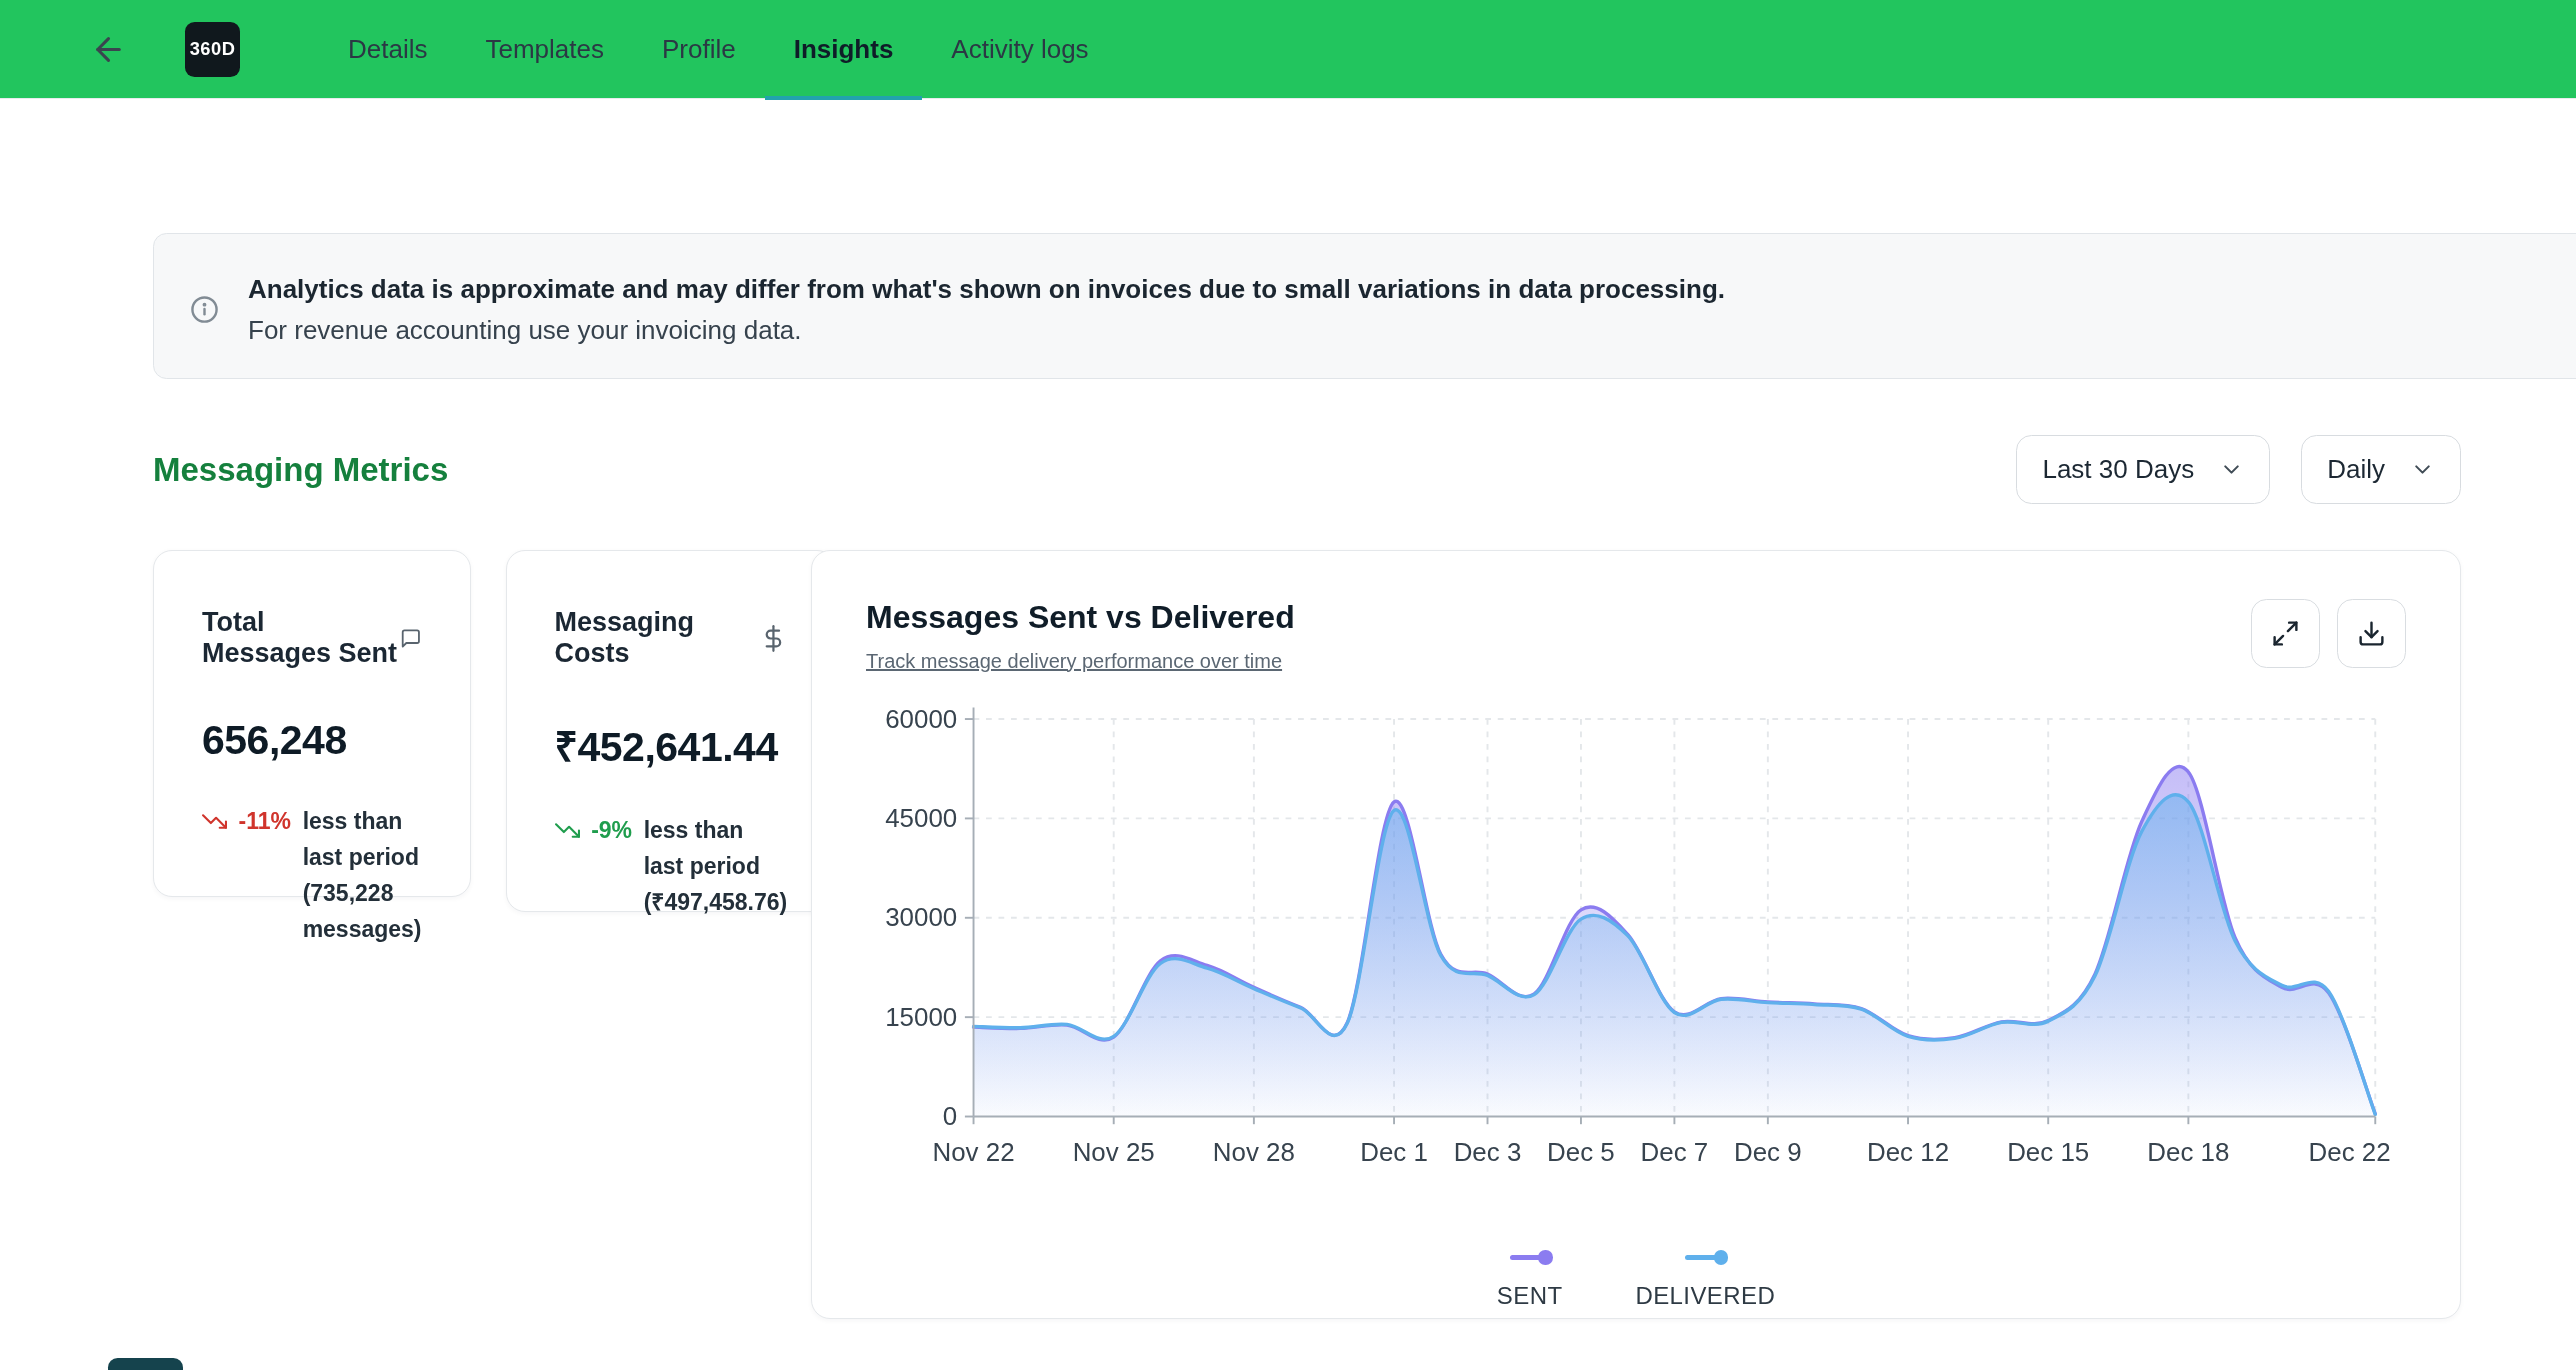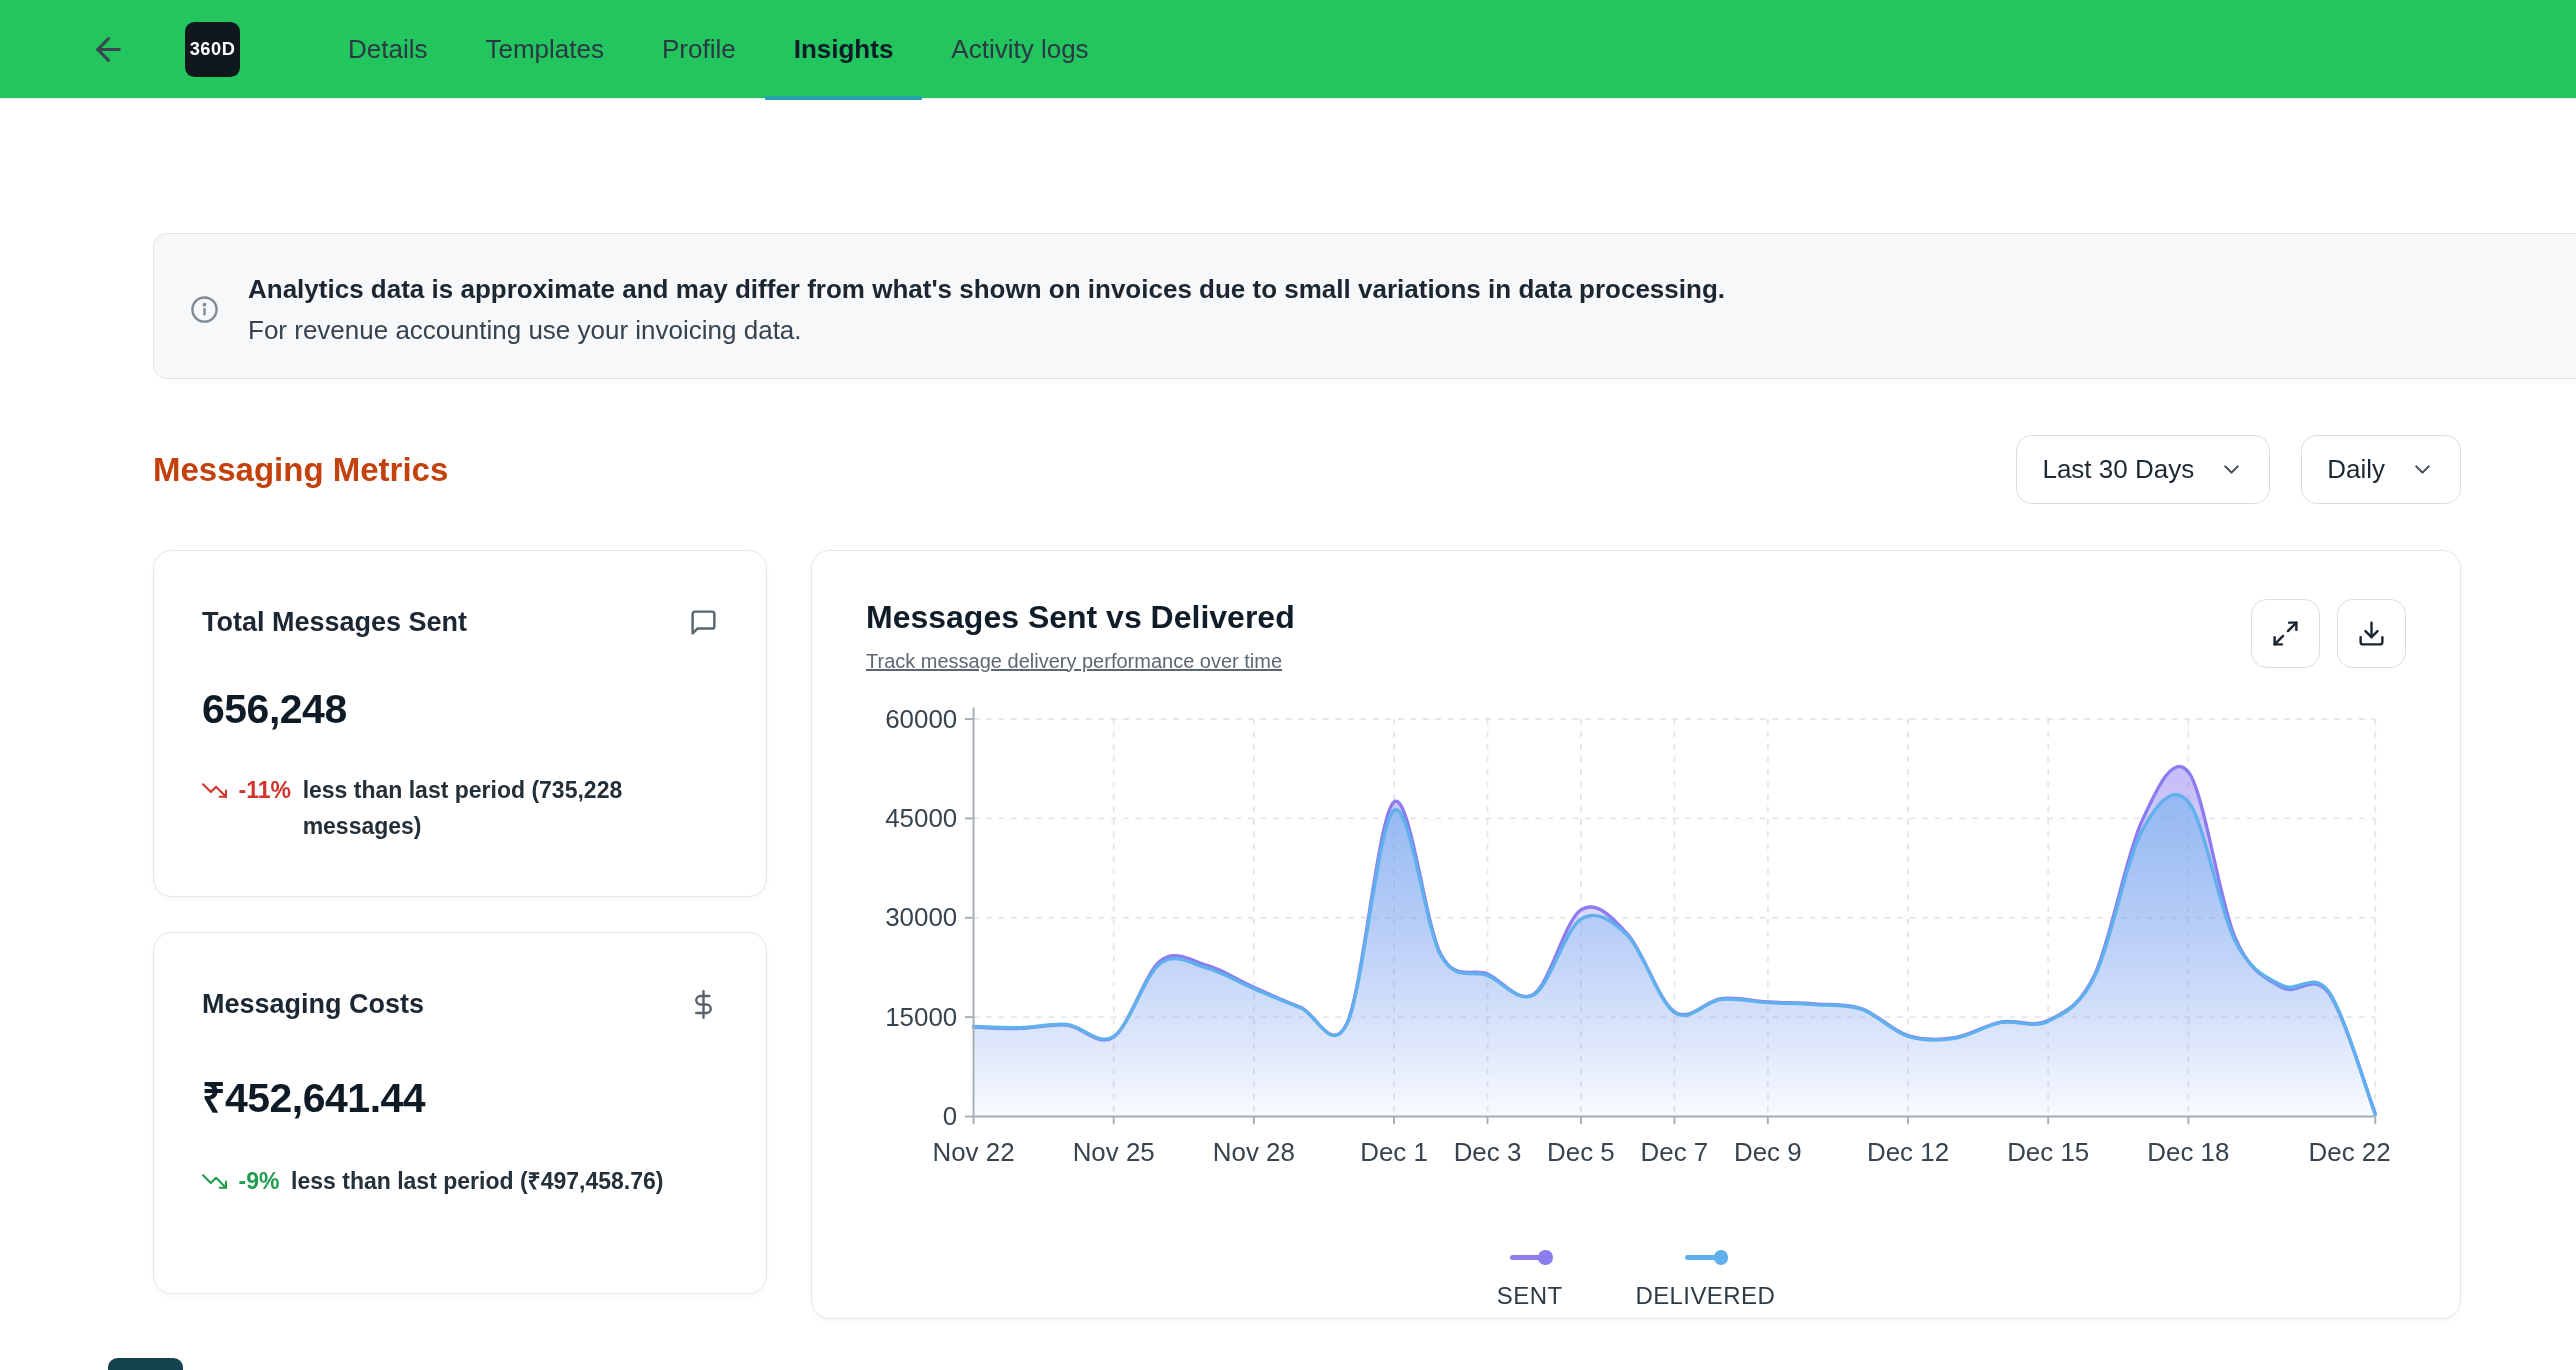--- a/index.html
+++ b/index.html
@@ -26,28 +26,28 @@
 
   .banner { margin-top: 134px; width: 2508px; min-height: 146px; background: #f7f8f9;
     border: 1.9px solid #e1e5e9; border-radius: 13.5px; display: flex; align-items: center;
     padding: 25px 39px 18px 36px; }
   .banner .info-ic { flex: 0 0 auto; margin-right: 29px; display: flex; }
   .banner-text { font-size: 26px; line-height: 41px; color: #36424d; }
   .banner-text .b1 { font-weight: 700; color: #1b2630; }
 
   .metrics-head { margin-top: 56px; display: flex; align-items: center; justify-content: space-between;
     width: 2308px; }
-  .metrics-title { font-size: 33px; font-weight: 700; color: #c2410c; }
+  .metrics-title { font-size: 33px; font-weight: 700; color: #15803d; }
   .selects { display: flex; gap: 31px; }
   .select-btn { height: 69px; background: #fff; border: 1.9px solid #d8dce0; border-radius: 15.4px;
     display: inline-flex; align-items: center; gap: 25px; padding: 0 25px; font-size: 26px;
     color: #1c2833; font-weight: 500; cursor: pointer; }
 
   .content { display: flex; gap: 44px; margin-top: 46px; width: 2308px; align-items: flex-start; }
-  .left-col { width: 614px; display: flex; flex-direction: column; gap: 35px; }
+  .left-col { width: 614px; display: flex; flex-direction: row; gap: 35px; }
 
   .stat-card { width: 614px; background: #fff; border: 1.9px solid #e5e8eb; border-radius: 19px;
     padding: 56px 48px 0; box-shadow: 0 1.9px 4.8px rgba(16,24,40,.04); }
   .stat-card.c1 { height: 347px; }
   .stat-card.c2 { height: 362px; }
   .card-head { display: flex; align-items: center; justify-content: space-between; }
   .card-title { font-size: 27px; font-weight: 600; color: #1b2733; }
   .card-value { margin-top: 48px; font-size: 41px; font-weight: 700; color: #0e1b26; letter-spacing: -0.5px; }
   .trend { margin-top: 39px; display: flex; align-items: flex-start; gap: 11.6px;
     font-size: 23px; font-weight: 600; line-height: 36px; color: #232f39; }

